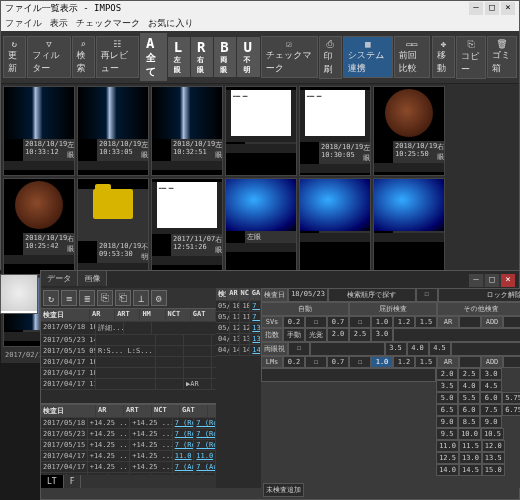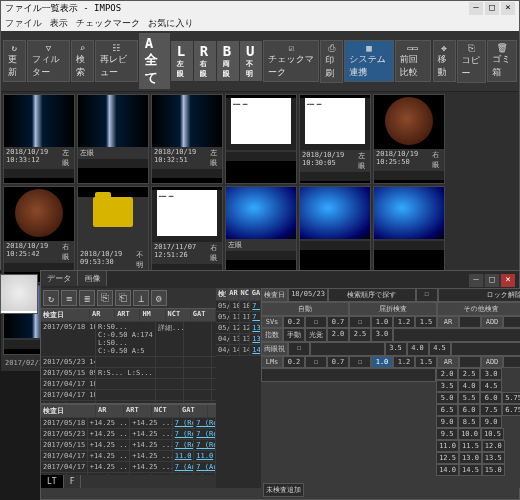--- a/index.html
+++ b/index.html
@@ -7,21 +7,21 @@
   .window { position: absolute; background: #3a3a3a; border: 1px solid #555; }
   .titlebar { background: #f0f0f0; color: #000; font-size: 9px; padding: 1px 4px; display: flex; justify-content: space-between; }
   .titlebar.dark { background: #2a2a2a; color: #ccc; }
   .menubar { background: #f0f0f0; color: #222; font-size: 9px; padding: 1px 4px; display: flex; gap: 8px; }
   .toolbar { background: #333; display: flex; align-items: center; gap: 1px; padding: 2px; border-bottom: 1px solid #222; }
   .tool-btn { background: #444; color: #ddd; font-size: 9px; padding: 2px 4px; border: 1px solid #555; display: flex; flex-direction: column; align-items: center; min-width: 18px; }
   .tool-big { font-size: 14px; font-weight: bold; color: #fff; background: #555; padding: 2px 6px; }
   .gallery { display: flex; flex-wrap: wrap; gap: 2px; padding: 2px; background: #2f2f2f; }
   .thumb { width: 72px; background: #000; border: 1px solid #444; }
   .thumb-img { width: 70px; height: 52px; background: #000; position: relative; }
-  .thumb-cap { font-size: 7px; color: #ccc; padding: 1px 2px; display: flex; justify-content: space-between; background: #333; }
+  .thumb-cap { font-size: 7px; color: #ccc; padding: 1px 2px; display: flex; justify-content: space-between; background: #333; margin-left: 19px; }
   .thumb-input { width: 100%; height: 9px; background: #222; border: none; }
   
   .eye-brown { width: 48px; height: 48px; border-radius: 50%; background: radial-gradient(circle at 45% 45%, #8a4a2a, #4a2010 70%); margin: 2px auto; }
   .eye-blue { width: 70px; height: 52px; background: radial-gradient(ellipse at 40% 40%, #3af, #006 80%, #000); }
   .eye-slit { width: 70px; height: 52px; background: linear-gradient(90deg,#000 0%,#001830 40%,#abd 45%,#001830 55%,#000); }
   .folder { width: 40px; height: 30px; background: #d6b400; margin: 10px auto; border-radius: 2px; position: relative; }
   .folder::before { content:''; position:absolute; top:-5px; left:2px; width:16px; height:6px; background:#d6b400; border-radius:2px 2px 0 0;}
   .report { width:60px; height:46px; background:#fff; margin:3px auto; font-size:4px; color:#555; padding:2px;}
   
   .sub-toolbar { background:#333; padding:2px; display:flex; gap:2px; border-bottom:1px solid #555;}
@@ -71,21 +71,21 @@
         <span>フィルター</span>
       </div>
     <div class="tool-btn">
         <span>⌕</span>
         <span>検索</span>
       </div>
     <div class="tool-btn">
         <span>☷</span>
         <span>再レビュー</span>
       </div>
-    <div class="tool-big">A<div style="font-size:13px">全て</div></div>
+    <div class="tool-big">A<div style="font-size:10px">全て</div></div>
     <div class="tool-big">L<div style="font-size:7px">左眼</div></div>
     <div class="tool-big">R<div style="font-size:7px">右眼</div></div>
     <div class="tool-big">B<div style="font-size:7px">両眼</div></div>
     <div class="tool-big">U<div style="font-size:7px">不明</div></div>
     <div class="tool-btn">
         <span>☑</span>
         <span>チェックマーク</span>
       </div>
     <div class="tool-btn">
         <span>⎙</span>
@@ -112,20 +112,21 @@
         <span>🗑</span>
         <span>ゴミ箱</span>
       </div>
   </div>
   <div class="gallery" id="gallery">
       <div class="thumb"><div class="thumb-img eye-slit"></div><div class="thumb-cap">
           <span>2018/10/19 10:33:12</span>
           <span>左眼</span>
         </div><input class="thumb-input" style=""></div>
       <div class="thumb"><div class="thumb-img eye-slit"></div><div class="thumb-cap">
+          <span>2018/10/19 10:33:05</span>
           <span>左眼</span>
         </div><input class="thumb-input" style=""></div>
       <div class="thumb"><div class="thumb-img eye-slit"></div><div class="thumb-cap">
           <span>2018/10/19 10:32:51</span>
           <span>左眼</span>
         </div><input class="thumb-input" style=""></div>
       <div class="thumb"><div class="thumb-img" style="background: rgb(34, 34, 34);">
           <div class="report">▂▂▂ ▂▂</div>
         </div><div class="thumb-cap">
           <span></span>
@@ -243,22 +244,20 @@
           <div class="list-row hdr">
             <div style="width: 55px;">検査日</div>
             <div style="width: 28px;">AR</div>
             <div style="width: 28px;">ART</div>
             <div style="width: 28px;">HM</div>
             <div style="width: 28px;">NCT</div>
             <div style="width: 28px;">GAT</div>
           </div>
           <div class="list-row">
             <div style="width:55px">2017/05/18 10:07</div>
-            <div style="width:60px;white-space:normal">R:S0... C:-0.50 A:174
-L:S0... C:-0.50 A:5</div>
             <div style="width:28px">詳細...</div>
             <div style="width:28px"></div>
           </div>
           <div class="list-row">
             <div style="width:55px">2017/05/23 14:44</div>
             <div style="width:60px;white-space:normal"></div>
             <div style="width:28px"></div>
             <div style="width:28px"></div>
           </div>
           <div class="list-row">

